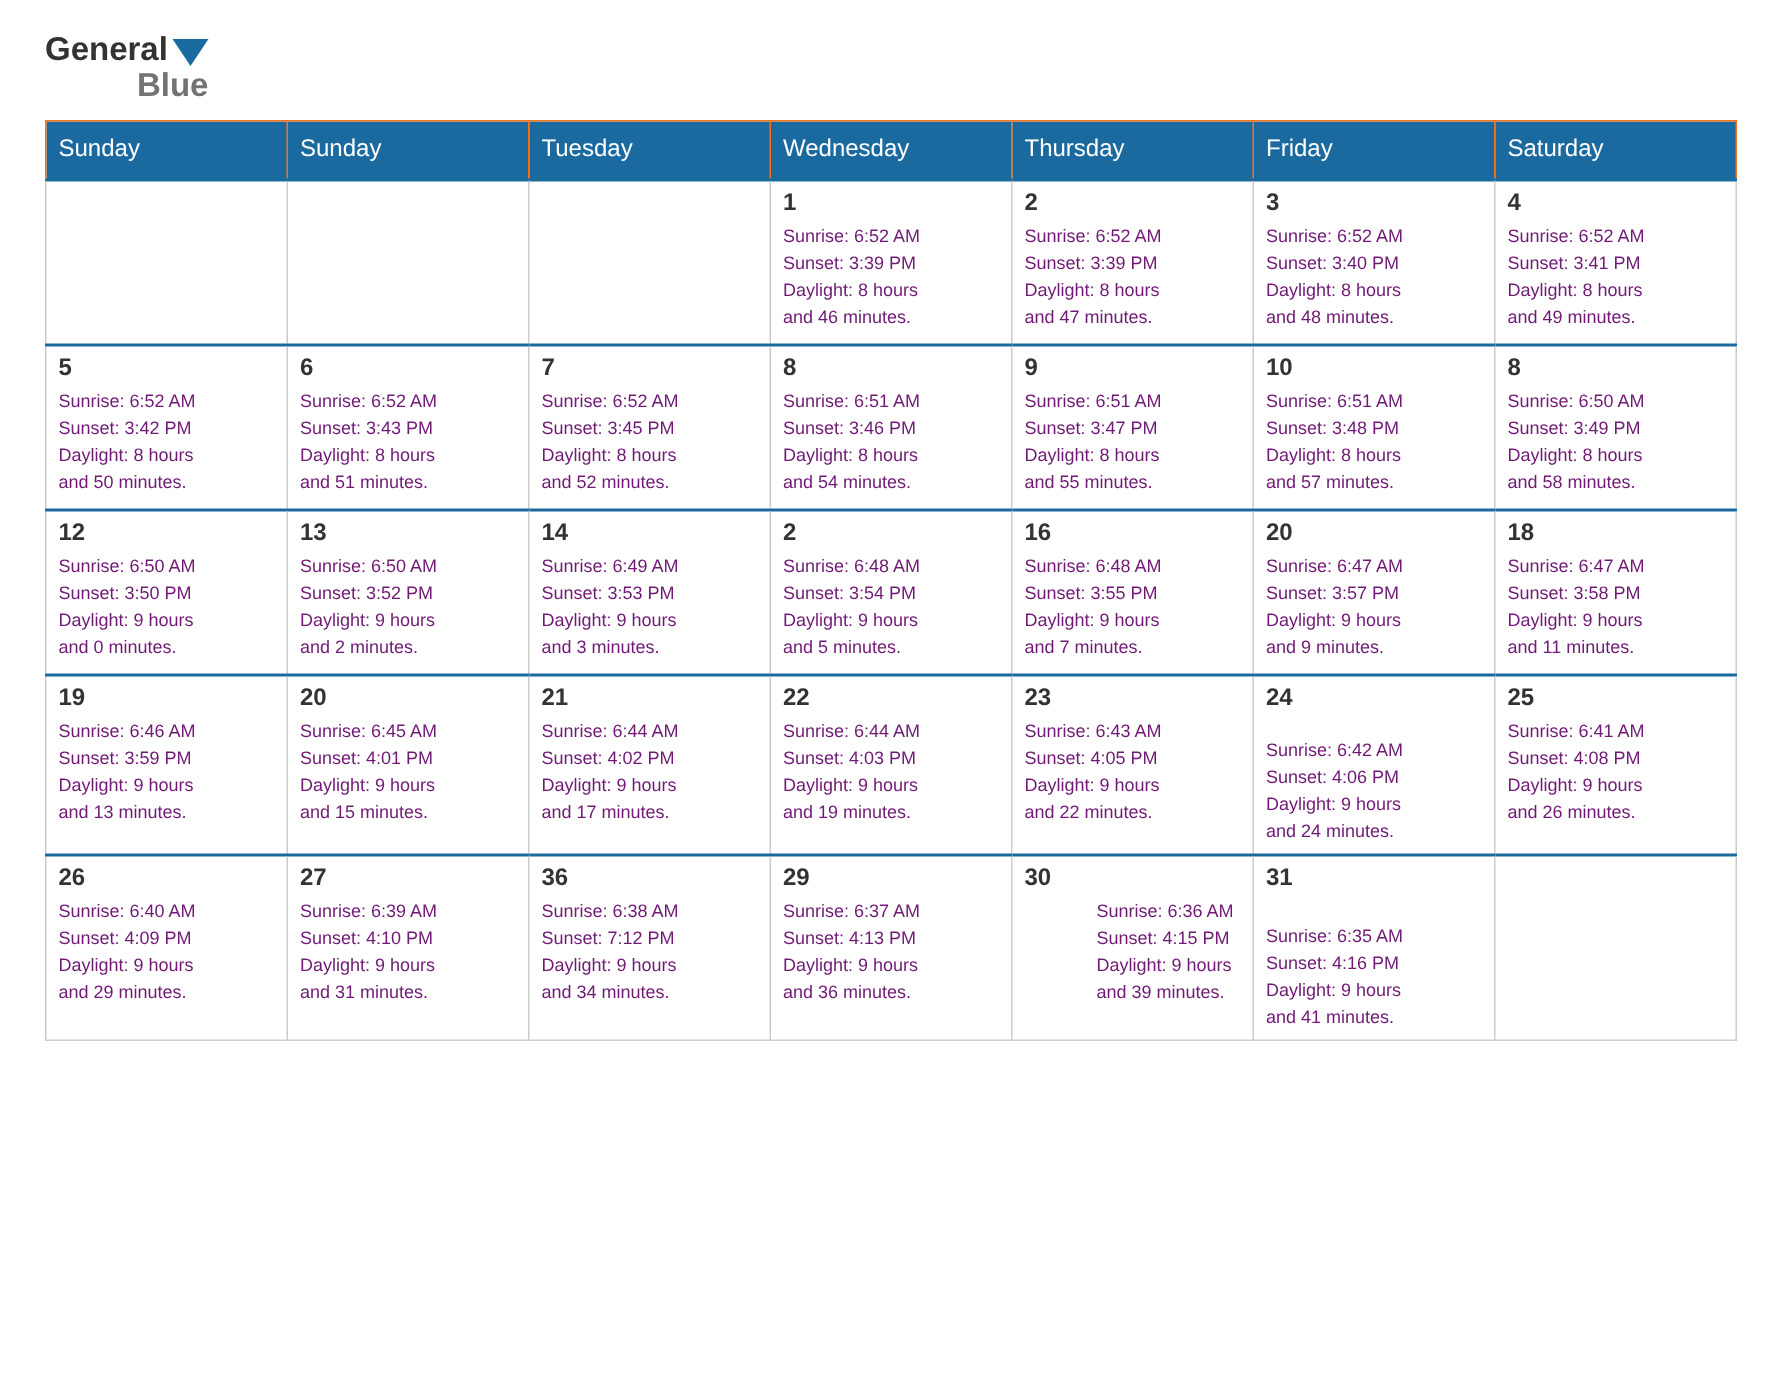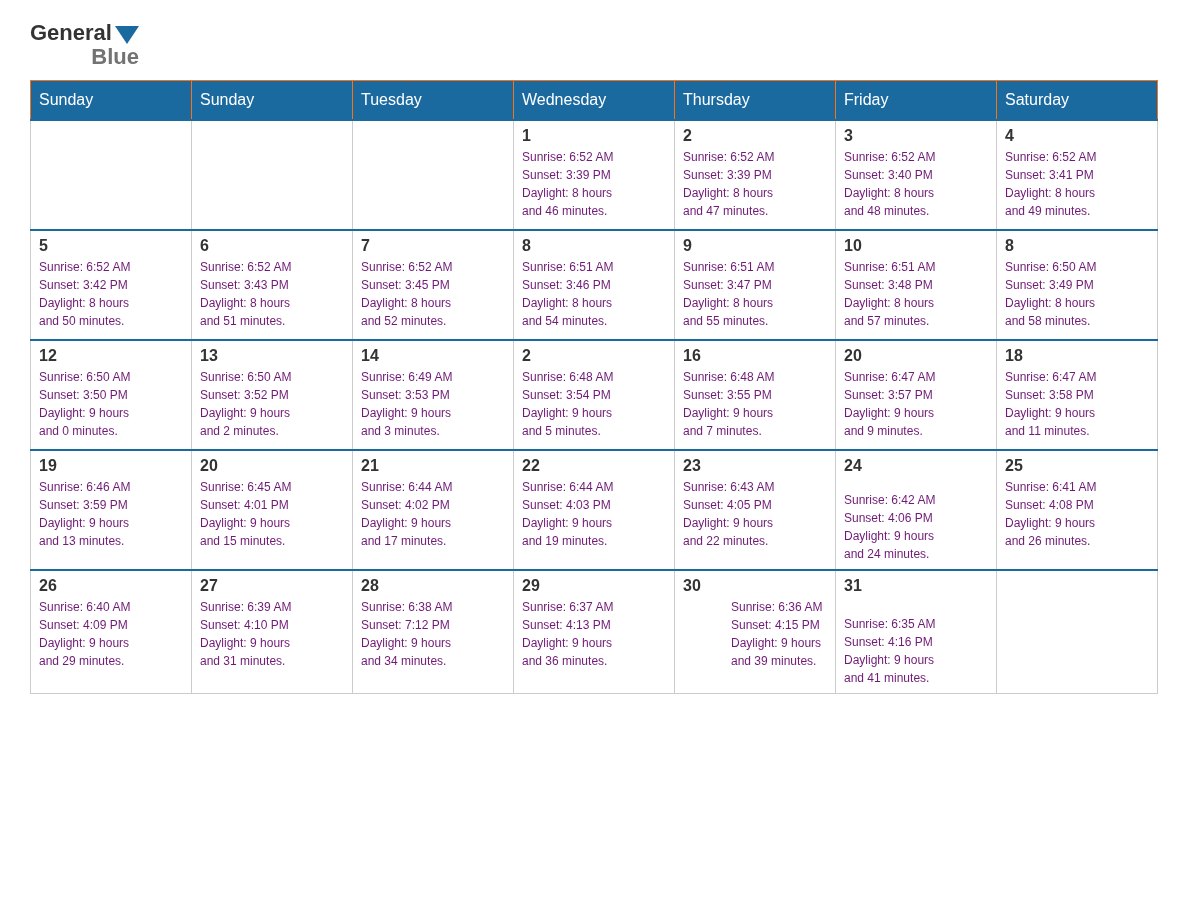--- a/index.html
+++ b/index.html
@@ -321,21 +321,21 @@
 and 29 minutes.</div>
         </td>
         <td>
           <div class="day-number">27</div>
           <div class="day-info" style="white-space: pre-line;">Sunrise: 6:39 AM
 Sunset: 4:10 PM
 Daylight: 9 hours
 and 31 minutes.</div>
         </td>
         <td>
-          <div class="day-number">28</div>
+          <div class="day-number">36</div>
           <div class="day-info" style="white-space: pre-line;">Sunrise: 6:38 AM
 Sunset: 7:12 PM
 Daylight: 9 hours
 and 34 minutes.</div>
         </td>
         <td>
           <div class="day-number">29</div>
           <div class="day-info" style="white-space: pre-line;">Sunrise: 6:37 AM
 Sunset: 4:13 PM
 Daylight: 9 hours

